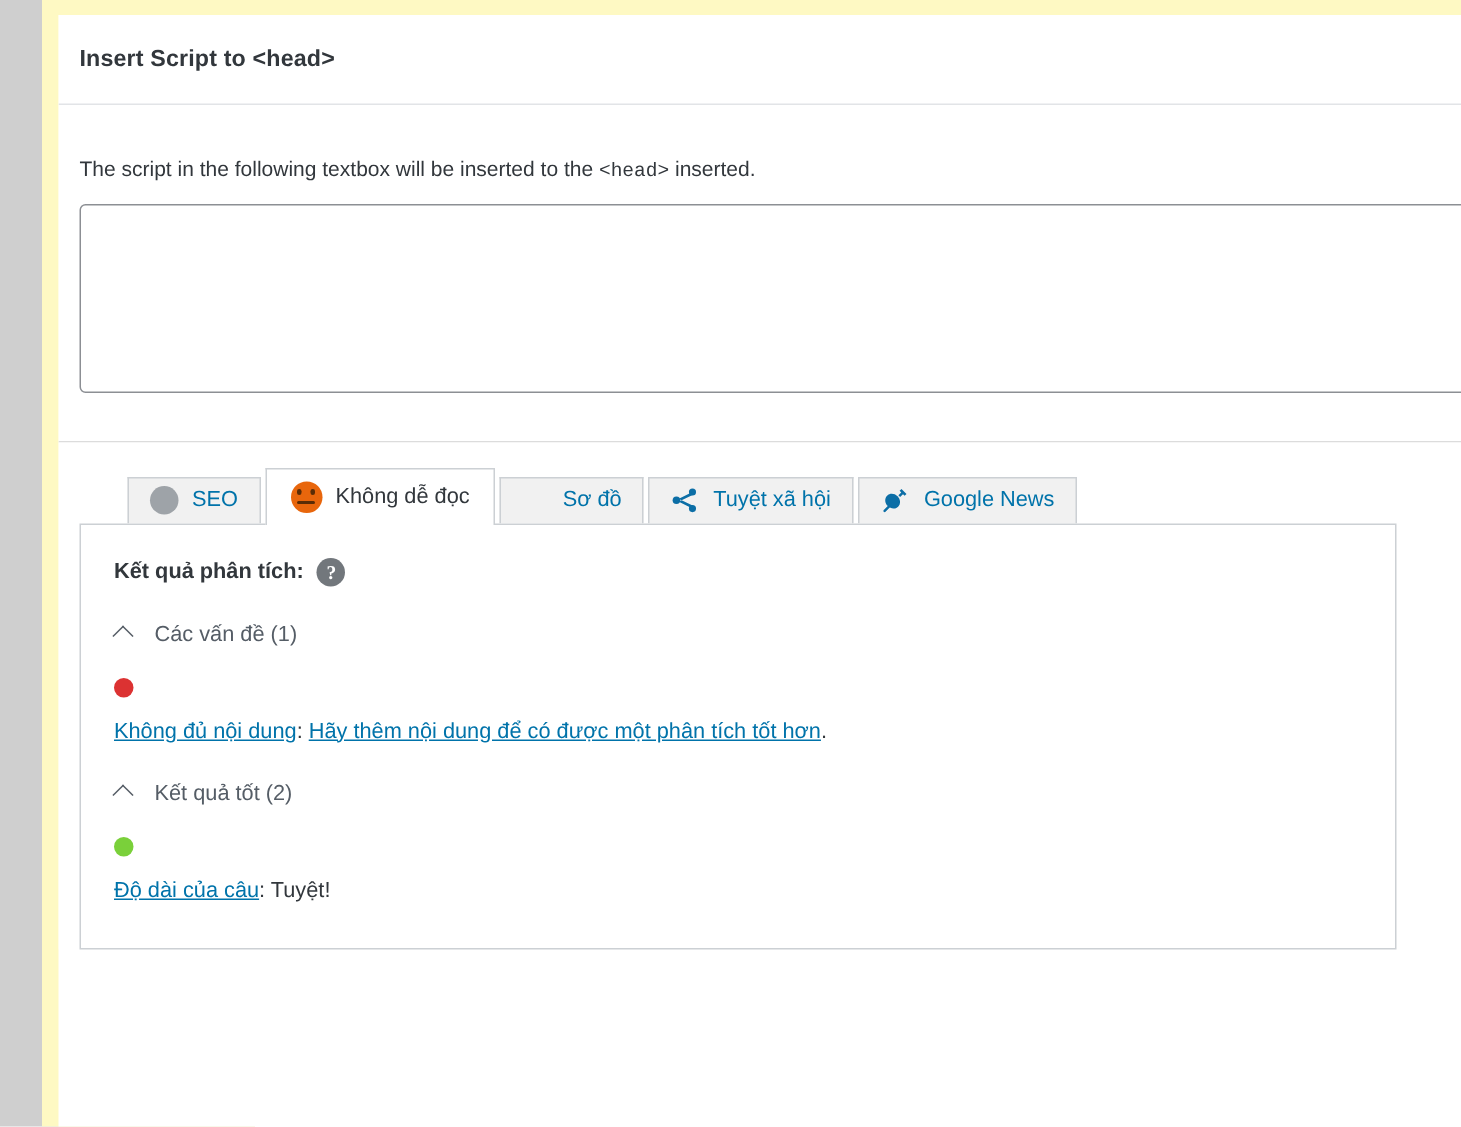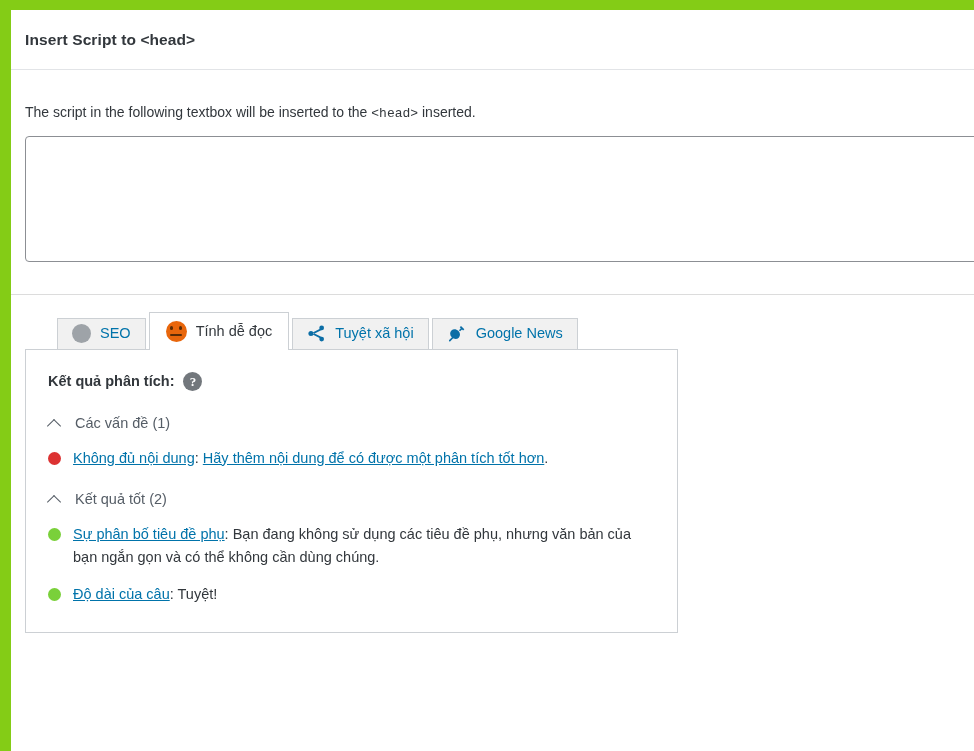--- a/index.html
+++ b/index.html
@@ -14,21 +14,22 @@
     font-family: "Liberation Sans", sans-serif;
     font-size: 14px;
     color: #32373c;
     -webkit-font-smoothing: antialiased;
   }
 
   
   #app {
     position: absolute;
     inset: 0;
-    background: #84cc16;
+    background: #fef9c3;
+    margin-left: 28px;
   }
   #content-area {
     position: absolute;
     left: 11px;
     top: 10px;
     right: 0;
     bottom: 0;
     background: #ffffff;
     overflow: hidden;
   }
@@ -190,21 +191,21 @@
     background: #0c6ea6;
     display: block;
   }
 
   .tab svg { display: block; }
 
   
   .wpseo-tab-content {
     position: relative;
     box-sizing: border-box;
-    width: 653px;
+    width: 878px;
     border: 1px solid #ccd0d4;
     background: #fff;
     padding: 22px 22px 26px 22px;
     z-index: 1;
   }
   .analysis-heading {
     display: flex;
     align-items: center;
     gap: 9px;
     font-weight: bold;
@@ -221,21 +222,21 @@
     font-weight: bold;
     display: inline-flex;
     align-items: center;
     justify-content: center;
     line-height: 1;
     cursor: pointer;
     font-family: "Liberation Serif", serif;
   }
   .collapsible-header {
     display: flex;
-    align-items: flex-end;
+    align-items: flex-start;
     gap: 13px;
     background: none;
     border: none;
     padding: 0;
     margin: 0 0 16px 0;
     font-size: 14.5px;
     color: #555d66;
     cursor: pointer;
     font-family: "Liberation Sans", sans-serif;
   }
@@ -263,20 +264,21 @@
   }
   ul.assessment-list:last-child { margin-bottom: 0; }
   .assessment-item {
     display: flex;
     align-items: flex-start;
     gap: 12px;
     margin-bottom: 14px;
     line-height: 1.57;
     font-size: 14.5px;
     color: #32373c;
+    flex-direction: column;
   }
   .assessment-item:last-child { margin-bottom: 0; }
   .bullet {
     width: 13px; height: 13px;
     border-radius: 50%;
     flex: none;
     margin-top: 5px;
   }
   .bullet.red   { background: #dc3232; }
   .bullet.green { background: #7ad03a; }
@@ -313,23 +315,37 @@
 
           <li class="tab">
             <span class="icon icon-circle-grey"></span>
             <span class="tab-label">SEO</span>
           </li>
 
           <li class="tab active">
             <span class="icon icon-smiley">
               <span class="smiley-mouth"></span>
             </span>
-            <span class="tab-label">Tính dễ đọc</span>
+            <span class="tab-label">Không dễ đọc</span>
           </li>
 
+          <li class="tab">
+            <span class="icon icon-grid">
+              <span></span>
+                <span></span>
+                <span></span>
+              <span></span>
+                <span></span>
+                <span></span>
+              <span></span>
+                <span></span>
+                <span></span>
+            </span>
+            <span class="tab-label">Sơ đồ</span>
+          </li>
 
           <li class="tab">
             <span class="icon">
               <svg width="19" height="19" viewBox="0 0 24 24" aria-hidden="true">
                 <g fill="#0c6ea6">
                   <circle cx="18.5" cy="5" r="3"></circle>
                   <circle cx="5" cy="12" r="3.2"></circle>
                   <circle cx="18.5" cy="19" r="3"></circle>
                   <path d="M6.6 10.9l11-5.4 1 2-11 5.4zM6.6 13.1l11 5.4 1-2-11-5.4z"></path>
                 </g>
@@ -372,24 +388,20 @@
           </ul>
 
           <button class="collapsible-header">
             <span class="chevron"></span>
             <span>Kết quả tốt (2)</span>
           </button>
 
           <ul class="assessment-list">
             <li class="assessment-item">
               <span class="bullet green"></span>
-              <span class="assessment-text"><a href="#">Sự phân bố tiêu đề phụ</a><span>: </span><span>Bạn đang không sử dụng các tiêu đề phụ, nhưng văn bản của bạn ngắn gọn và có thể không cần dùng chúng.</span></span>
-            </li>
-            <li class="assessment-item">
-              <span class="bullet green"></span>
               <span class="assessment-text"><a href="#">Độ dài của câu</a><span>: </span><span>Tuyệt!</span></span>
             </li>
           </ul>
 
         </div>
       </div>
     </div>
 
   </div>
 </div>

